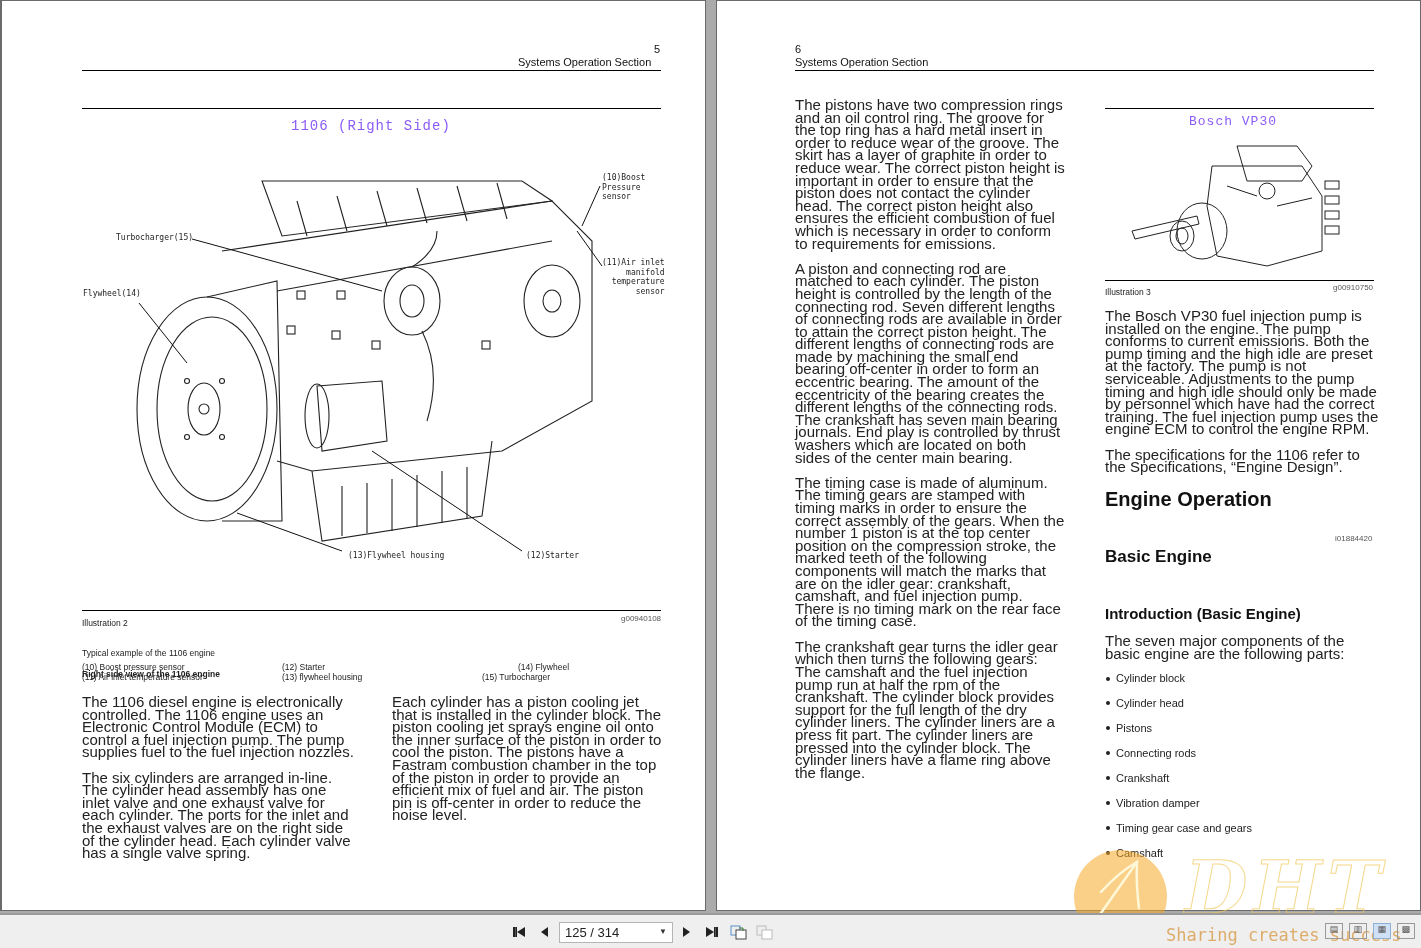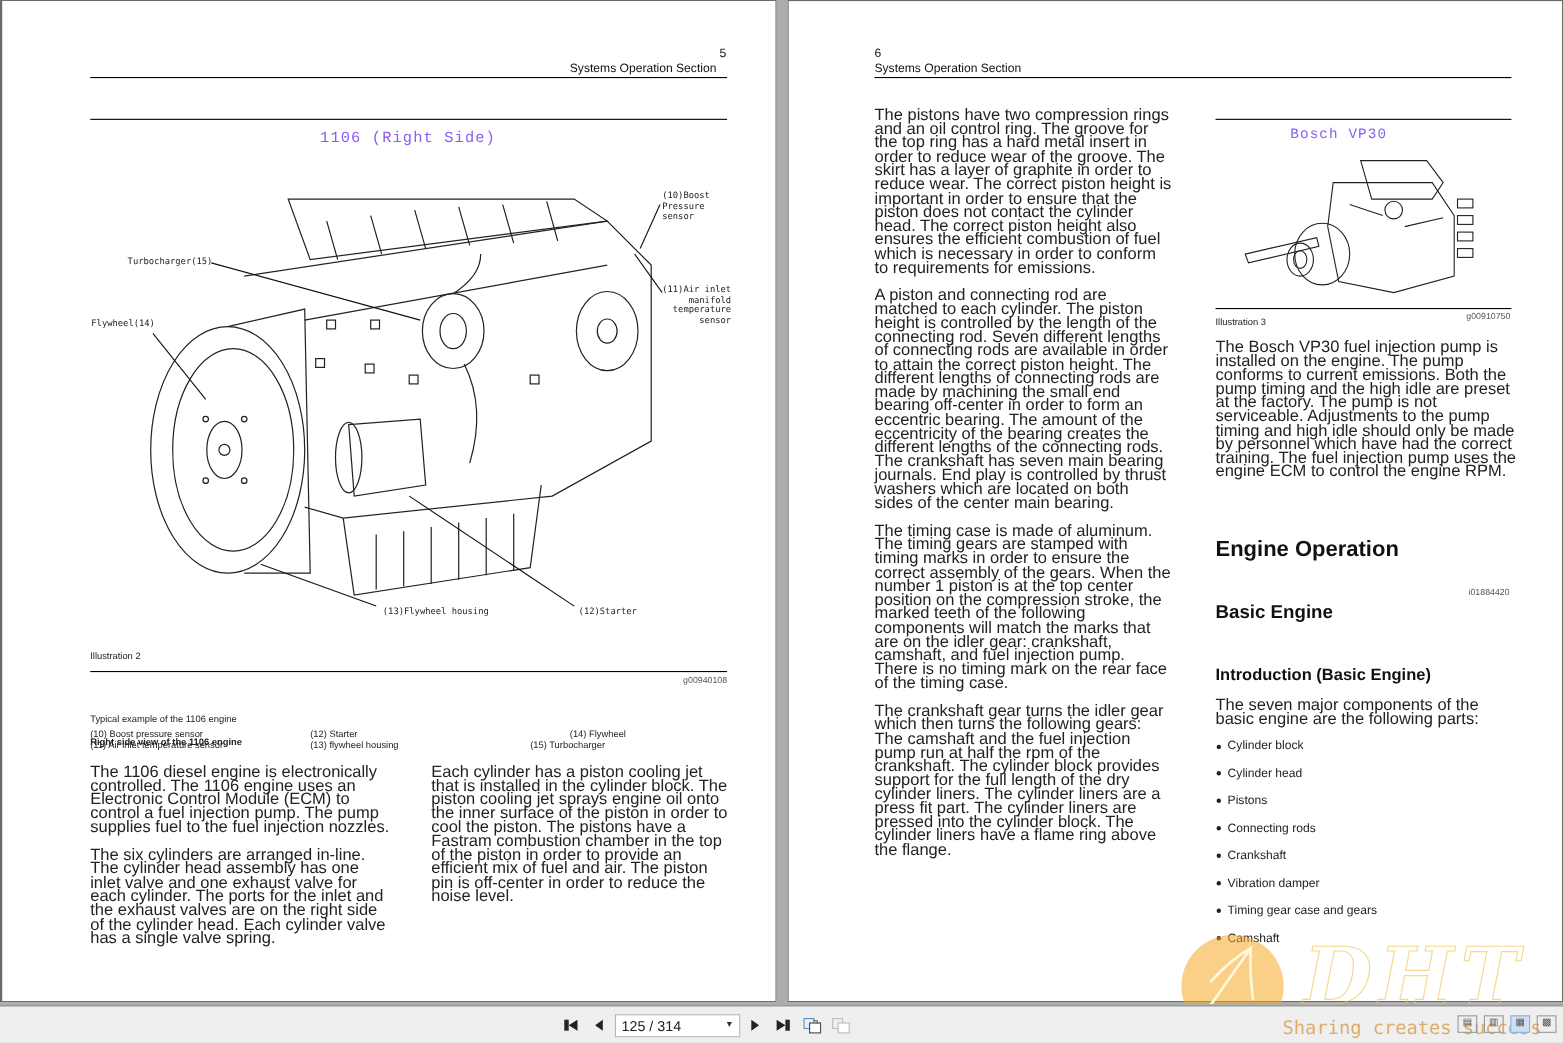--- a/index.html
+++ b/index.html
@@ -105,21 +105,21 @@
     <div class="callout" style="left:600px; top:257px; white-space:pre; text-align:right;">(11)Air inlet
 manifold
 temperature
 sensor</div>
     <div class="callout" style="left:114px; top:232px;">Turbocharger(15)</div>
     <div class="callout" style="left:81px; top:288px;">Flywheel(14)</div>
     <div class="callout" style="left:346px; top:550px;">(13)Flywheel housing</div>
     <div class="callout" style="left:524px; top:550px;">(12)Starter</div>
 
     <div class="rule" style="left:80px; top:609px; width:579px;"></div>
-    <div class="cap" style="left:80px; top:590px;">Illustration 2</div>
+    <div class="cap" style="left:80px; top:617px;">Illustration 2</div>
     <div class="cap-id" style="left:619px; top:613px;">g00940108</div>
     <div class="cap" style="left:80px; top:668px;font-weight:bold;">Right side view of the 1106 engine</div>
     <div class="cap" style="left:80px; top:647px;">Typical example of the 1106 engine</div>
 
     <div class="legend-grid" style="left:80px; top:661px; width:580px; height:22px;">
       <span style="left:0; top:0;">(10) Boost pressure sensor</span>
       <span style="left:0; top:10px;">(11) Air inlet temperature sensor</span>
       <span style="left:200px; top:0;">(12) Starter</span>
       <span style="left:200px; top:10px;">(13) flywheel housing</span>
       <span style="left:400px; top:0;padding-left:36px;">(14) Flywheel</span>
@@ -142,21 +142,21 @@
 
     <div class="para" style="left:78px; top:98px; width:270px;">
       <p>The pistons have two compression rings and an oil control ring. The groove for the top ring has a hard metal insert in order to reduce wear of the groove. The skirt has a layer of graphite in order to reduce wear. The correct piston height is important in order to ensure that the piston does not contact the cylinder head. The correct piston height also ensures the efficient combustion of fuel which is necessary in order to conform to requirements for emissions.</p>
       <p>A piston and connecting rod are matched to each cylinder. The piston height is controlled by the length of the connecting rod. Seven different lengths of connecting rods are available in order to attain the correct piston height. The different lengths of connecting rods are made by machining the small end bearing off-center in order to form an eccentric bearing. The amount of the eccentricity of the bearing creates the different lengths of the connecting rods. The crankshaft has seven main bearing journals. End play is controlled by thrust washers which are located on both sides of the center main bearing.</p>
       <p>The timing case is made of aluminum. The timing gears are stamped with timing marks in order to ensure the correct assembly of the gears. When the number 1 piston is at the top center position on the compression stroke, the marked teeth of the following components will match the marks that are on the idler gear: crankshaft, camshaft, and fuel injection pump. There is no timing mark on the rear face of the timing case.</p>
       <p>The crankshaft gear turns the idler gear which then turns the following gears:</p>
     </div>
     <div class="para" style="left:78px; top:665px; width:270px;">The camshaft and the fuel injection pump run at half the rpm of the crankshaft. The cylinder block provides support for the full length of the dry cylinder liners. The cylinder liners are a press fit part. The cylinder liners are pressed into the cylinder block. The cylinder liners have a flame ring above the flange.</div>
 
     <div class="rule" style="left:388px; top:107px; width:269px;"></div>
-    <div class="illus-title" style="left:456px; top:113px; font-size:13px;">Bosch VP30</div>
+    <div class="illus-title" style="left:472px; top:113px; font-size:13px;">Bosch VP30</div>
     <svg style="position:absolute; left:410px; top:135px;" width="240" height="140" viewBox="0 0 240 140">
       <g fill="none" stroke="#222" stroke-width="1">
         <path d="M110 10 L170 10 L185 30 L175 45 L120 45 Z"></path>
         <path d="M85 30 L175 30 L195 60 L195 115 L140 130 L90 120 L80 70 Z"></path>
         <path d="M5 95 L70 80 L72 88 L8 103 Z"></path>
         <ellipse cx="75" cy="95" rx="25" ry="28"></ellipse>
         <ellipse cx="55" cy="100" rx="12" ry="15"></ellipse>
         <ellipse cx="55" cy="100" rx="6" ry="8"></ellipse>
         <rect x="198" y="45" width="14" height="8"></rect>
           <rect x="198" y="60" width="14" height="8"></rect>
@@ -165,20 +165,21 @@
         <circle cx="140" cy="55" r="8"></circle>
         <path d="M100 50 L130 60 M150 70 L185 62"></path>
       </g>
     </svg>
     <div class="rule" style="left:388px; top:279px; width:269px;"></div>
     <div class="cap" style="left:388px; top:286px;">Illustration 3</div>
     <div class="cap-id" style="left:616px; top:282px;">g00910750</div>
 
     <div class="para" style="left:388px; top:309px; width:275px;">
       <p>The Bosch VP30 fuel injection pump is installed on the engine. The pump conforms to current emissions. Both the pump timing and the high idle are preset at the factory. The pump is not serviceable. Adjustments to the pump timing and high idle should only be made by personnel which have had the correct training. The fuel injection pump uses the engine ECM to control the engine RPM.</p>
+      <p>The specifications for the 1106 refer to the Specifications, “Engine Design”.</p>
     </div>
 
     <h1 class="sec" style="left:388px; top:487px;">Engine Operation</h1>
     <div class="cap-id" style="left:618px; top:533px;">i01884420</div>
     <h2 class="sub" style="left:388px; top:546px;">Basic Engine</h2>
     <h3 class="intro" style="left:388px; top:604px;">Introduction (Basic Engine)</h3>
     <div class="para" style="left:388px; top:634px; width:275px;">The seven major components of the basic engine are the following parts:</div>
 
     <ul class="bullets" style="left:388px; top:671px; width:275px;">
       <li>Cylinder block</li>

